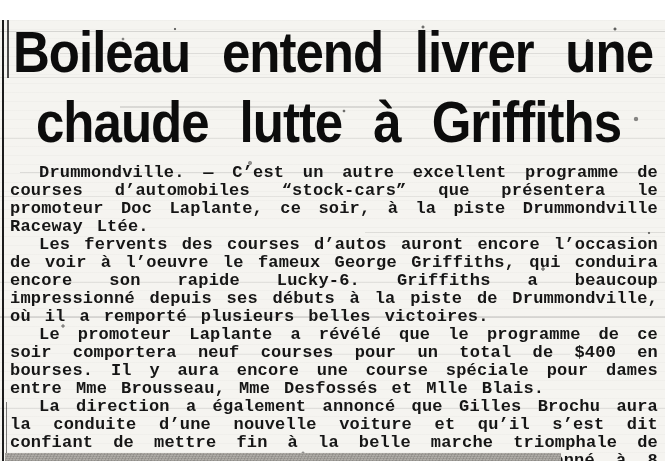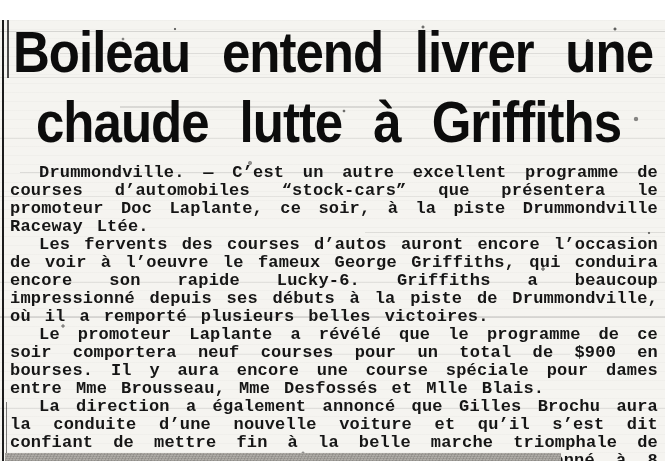--- a/index.html
+++ b/index.html
@@ -144,20 +144,20 @@
   <div class="rule-left-bottom"></div>
 
   <header>
     <div class="hl hl1">Boileau entend livrer une</div>
     <div class="hl hl2">chaude lutte à Griffiths</div>
   </header>
 
   <section class="body-text">
     <p>Drummondville. — C’est un autre excellent programme de courses d’automobiles “stock-cars” que présentera le promoteur Doc Laplante, ce soir, à la piste Drummondville Raceway Ltée.</p>
     <p>Les fervents des courses d’autos auront encore l’occasion de voir à l’oeuvre le fameux George Griffiths, qui conduira encore son rapide Lucky-6. Griffiths a beaucoup impressionné depuis ses débuts à la piste de Drummondville, où il a remporté plusieurs belles victoires.</p>
-    <p>Le promoteur Laplante a révélé que le programme de ce soir comportera neuf courses pour un total de $900 en bourses. Il y aura encore une course spéciale pour dames entre Mme Brousseau, Mme Desfossés et Mlle Blais.</p>
+    <p>Le promoteur Laplante a révélé que le programme de ce soir comportera neuf courses pour un total de $400 en bourses. Il y aura encore une course spéciale pour dames entre Mme Brousseau, Mme Desfossés et Mlle Blais.</p>
     <p>La direction a également annoncé que Gilles Brochu aura la conduite d’une nouvelle voiture et qu’il s’est dit confiant de mettre fin à la belle marche triomphale de Griffiths. Le signal du premier départ sera donné à 8 heures.</p>
   </section>
 
   <footer class="masthead">
     <span>MONTREAL-MATIN, SAMEDI, 23 JUIN 1956</span>
   </footer>
 </div>
 
 </body></html>

